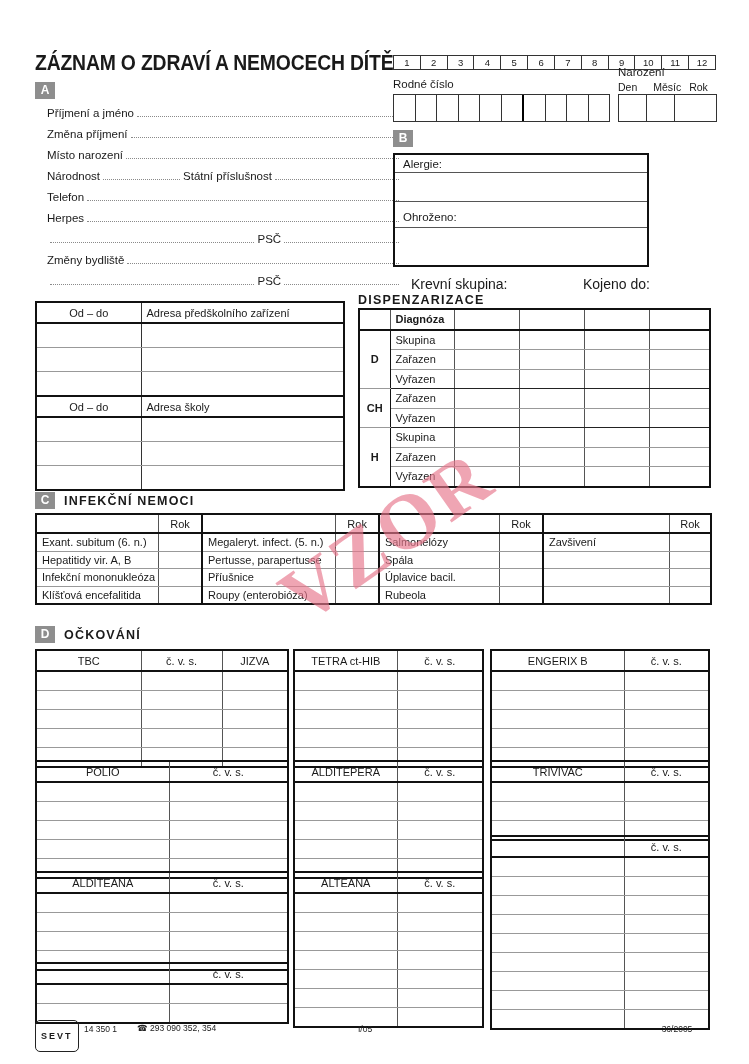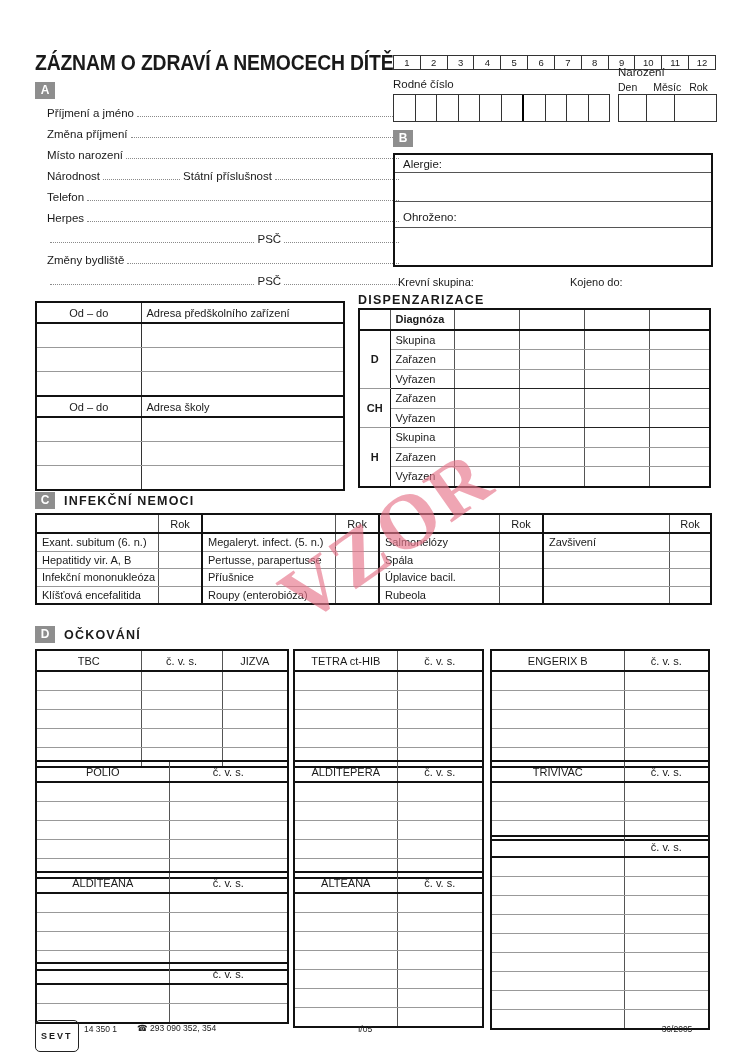--- a/index.html
+++ b/index.html
@@ -27,21 +27,21 @@
   .strip .cell{border-left:1px solid #333;flex:1;text-align:center;}
   .strip .cell:first-child{border-left:none;}
   .months{width:321px;height:13px;font-size:9.5px;line-height:13px;}
   .rcboxes{width:215px;height:26px;}
   .rcboxes .cell.thick{border-left:2px solid #000;}
   .bboxes{width:97px;height:26px;}
   .bboxes .cell{flex:none;}
   .small-lab{font-size:10.5px;}
 
   
-  .bbox{width:320px;height:114px;border:2px solid #111;box-sizing:border-box;font-size:11.5px;}
+  .bbox{width:256px;height:114px;border:2px solid #111;box-sizing:border-box;font-size:11.5px;}
   .bbox .brow{border-bottom:1px solid #555;padding:3px 0 2px 8px;}
   .bbox .bblank1{height:28px;border-bottom:1px solid #555;}
   .bbox .brow2{border-bottom:1px solid #555;padding:9px 0 4px 8px;}
 
   
   table{border-collapse:collapse;table-layout:fixed;}
   td{font-size:11px;font-weight:normal;overflow:hidden;white-space:nowrap;}
 
   
   .odd{border:2px solid #111;width:308px;}
@@ -171,21 +171,21 @@
     <span class="cell" style="width:27px;"></span>
     <span class="cell" style="width:41px;"></span>
   </div>
 
   <div class="abs sec-box" style="left:393px;top:130px;">B</div>
   <div class="abs bbox" style="left:393px;top:153px;">
     <div class="brow">Alergie:</div>
     <div class="bblank1"></div>
     <div class="brow2">Ohroženo:</div>
   </div>
-  <div class="abs" style="left:398px;top:276px;width:320px;font-size:11px;">
+  <div class="abs" style="left:411px;top:276px;width:320px;font-size:14px;">
     <span>Krevní skupina:</span>
     <span style="position:absolute;left:172px;">Kojeno do:</span>
   </div>
 
   <table class="abs odd" style="left:35px;top:301px;">
     <colgroup>
         <col style="width:105px;">
         <col style="width:203px;">
       </colgroup>
     <tbody>

